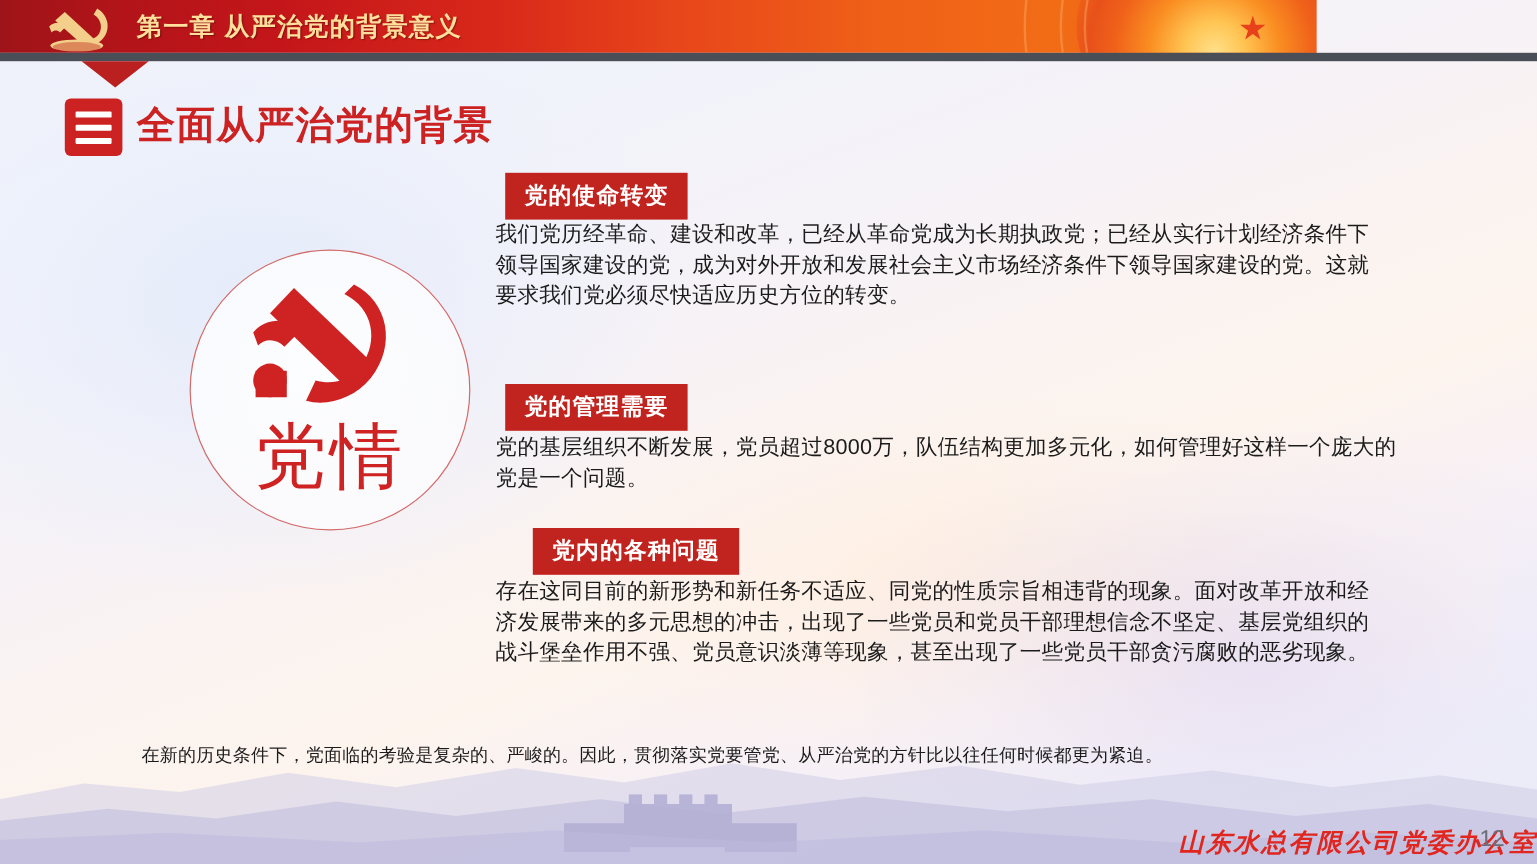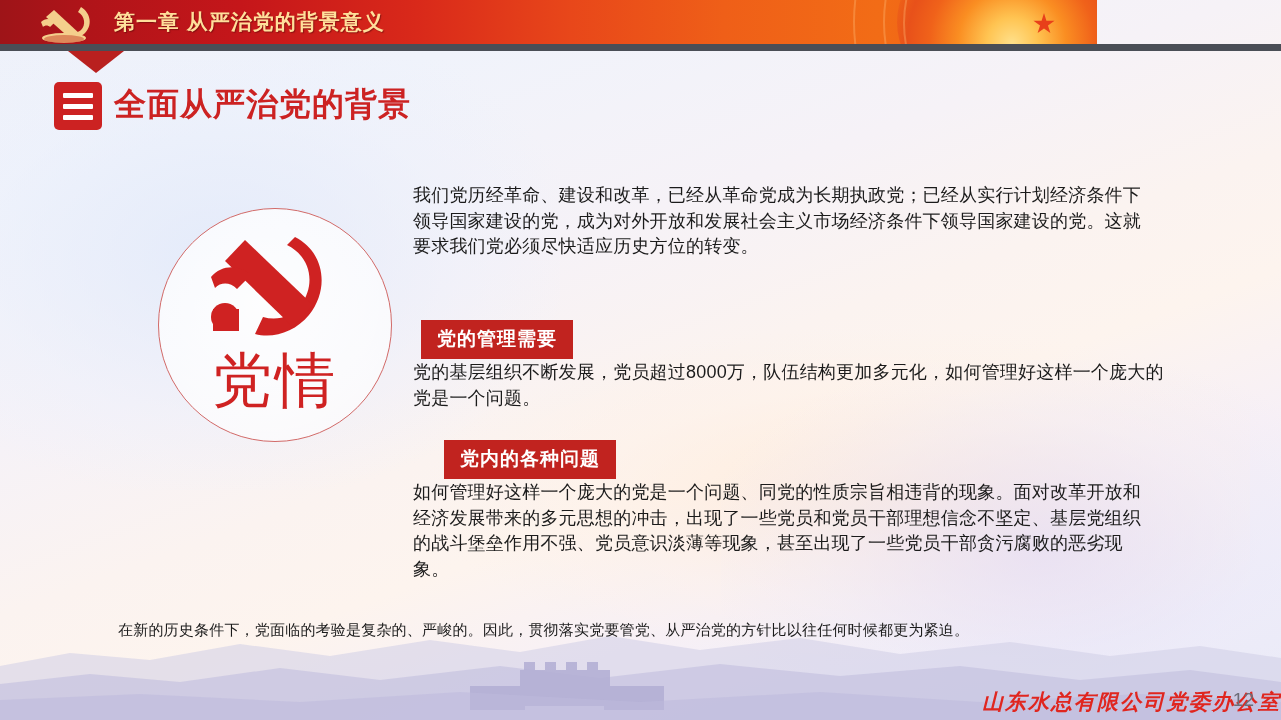--- a/index.html
+++ b/index.html
@@ -333,26 +333,27 @@
         <path d="M96,6 C124,20 132,56 110,84 C96,101 74,108 56,103 L64,86 C78,90 93,86 102,74 C117,53 112,26 88,14 Z"></path>
         <path d="M26,30 L46,9 L114,74 L94,96 Z"></path>
         <path d="M12,46 C22,34 40,33 52,44 L38,58 C31,51 22,51 16,57 Z"></path>
         <circle cx="26" cy="86" r="14"></circle>
         <path d="M14,78 L40,78 L40,100 L14,100 Z"></path>
       </g>
     </svg>
     <div class="emblem-label">党情</div>
   </div>
 
+  <div class="badge blk1-badge">党的使命转变</div>
   <div class="body-text blk1-text">我们党历经革命、建设和改革，已经从革命党成为长期执政党；已经从实行计划经济条件下领导国家建设的党，成为对外开放和发展社会主义市场经济条件下领导国家建设的党。这就要求我们党必须尽快适应历史方位的转变。</div>
 
   <div class="badge blk2-badge">党的管理需要</div>
   <div class="body-text blk2-text">党的基层组织不断发展，党员超过8000万，队伍结构更加多元化，如何管理好这样一个庞大的党是一个问题。</div>
 
   <div class="badge blk3-badge">党内的各种问题</div>
-  <div class="body-text blk3-text">如何管理好这样一个庞大的党是一个问题、同党的性质宗旨相违背的现象。面对改革开放和经济发展带来的多元思想的冲击，出现了一些党员和党员干部理想信念不坚定、基层党组织的战斗堡垒作用不强、党员意识淡薄等现象，甚至出现了一些党员干部贪污腐败的恶劣现象。</div>
+  <div class="body-text blk3-text">存在这同目前的新形势和新任务不适应、同党的性质宗旨相违背的现象。面对改革开放和经济发展带来的多元思想的冲击，出现了一些党员和党员干部理想信念不坚定、基层党组织的战斗堡垒作用不强、党员意识淡薄等现象，甚至出现了一些党员干部贪污腐败的恶劣现象。</div>
 
   <div class="closing-text">在新的历史条件下，党面临的考验是复杂的、严峻的。因此，贯彻落实党要管党、从严治党的方针比以往任何时候都更为紧迫。</div>
 
   <div class="footer-org">山东水总有限公司党委办公室</div>
   <div class="page-number">12</div>
 
 </div>
 
 </body></html>

